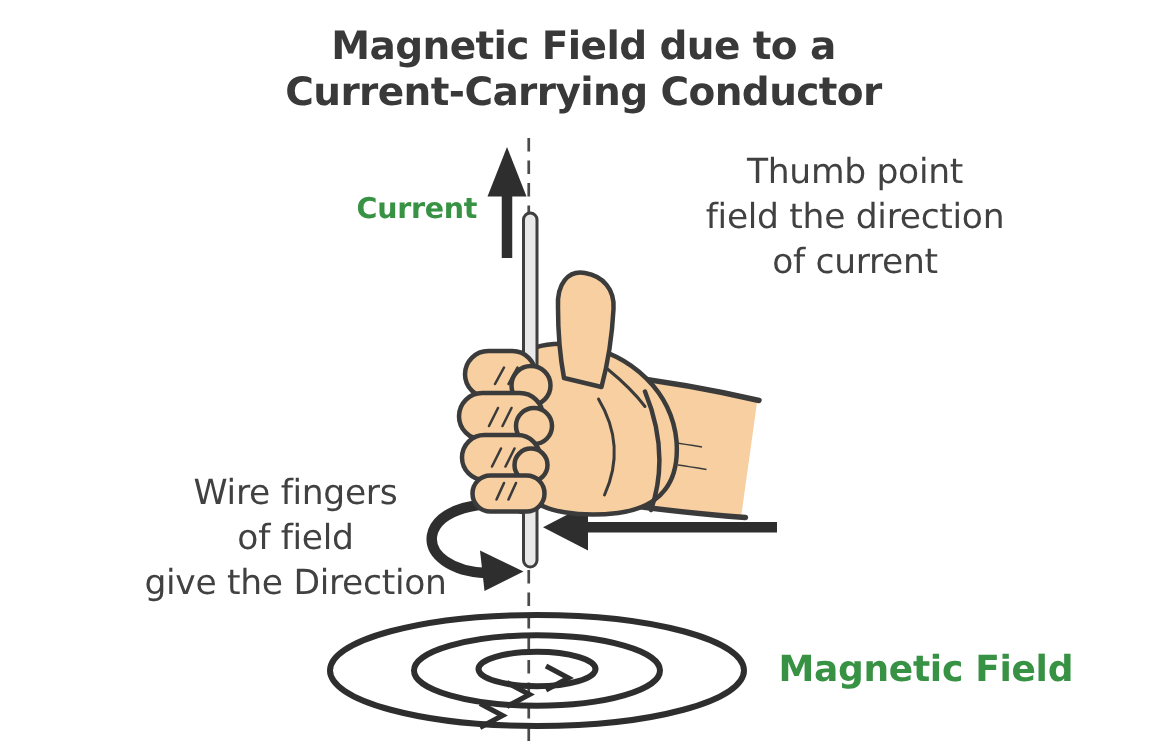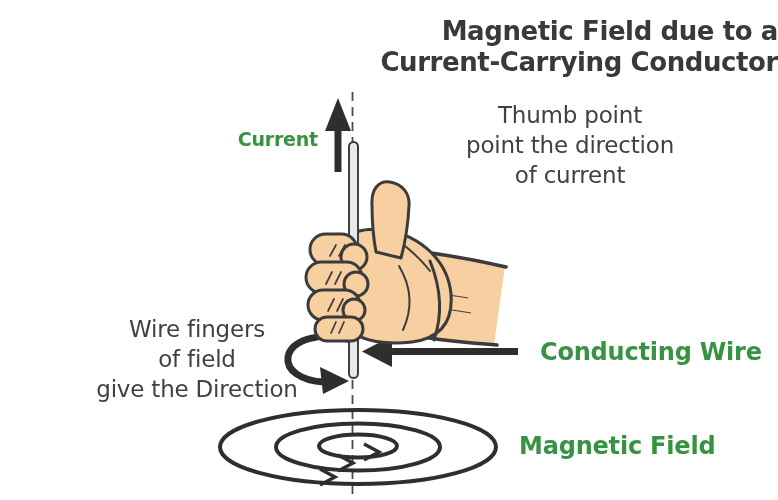--- a/index.html
+++ b/index.html
@@ -4,21 +4,21 @@
 <style>
   html,body{margin:0;padding:0;background:#fff;}
   .stage{
     position:relative;width:778px;height:500px;overflow:hidden;
     background:var(--background,#fff);
     font-family:"DejaVu Sans","Liberation Sans",sans-serif;
   }
   .stage .art{position:absolute;left:0;top:0;width:778px;height:500px;}
 
   .title{
-    position:absolute;left:0;top:16px;width:100%;text-align:right;
+    position:absolute;left:0;top:16px;width:100%;text-align:center;
     font-weight:bold;font-size:26px;line-height:31px;letter-spacing:-0.4px;
     color:var(--text-dark,#393939);
   }
   .note{
     position:absolute;font-size:23px;line-height:30px;
     color:var(--text-note,#414141);letter-spacing:-0.2px;
   }
   .note span{display:block;text-align:center;}
   .green-label{
     position:absolute;font-weight:bold;line-height:28px;letter-spacing:-0.2px;
@@ -125,26 +125,25 @@
 
   <div class="title">
     <div>Magnetic Field due to a</div>
     <div>Current-Carrying Conductor</div>
   </div>
 
   <div id="label-current" class="green-label">Current</div>
 
   <div id="note-thumb" class="note">
     <span>Thumb point</span>
-    <span>point the direction</span>
+    <span>field the direction</span>
     <span>of current</span>
   </div>
 
   <div id="note-fingers" class="note">
     <span>Wire fingers</span>
     <span>of field</span>
     <span>give the Direction</span>
   </div>
 
-  <div id="label-wire" class="green-label">Conducting Wire</div>
 
   <div id="label-field" class="green-label">Magnetic Field</div>
 </div>
 
 </body></html>

